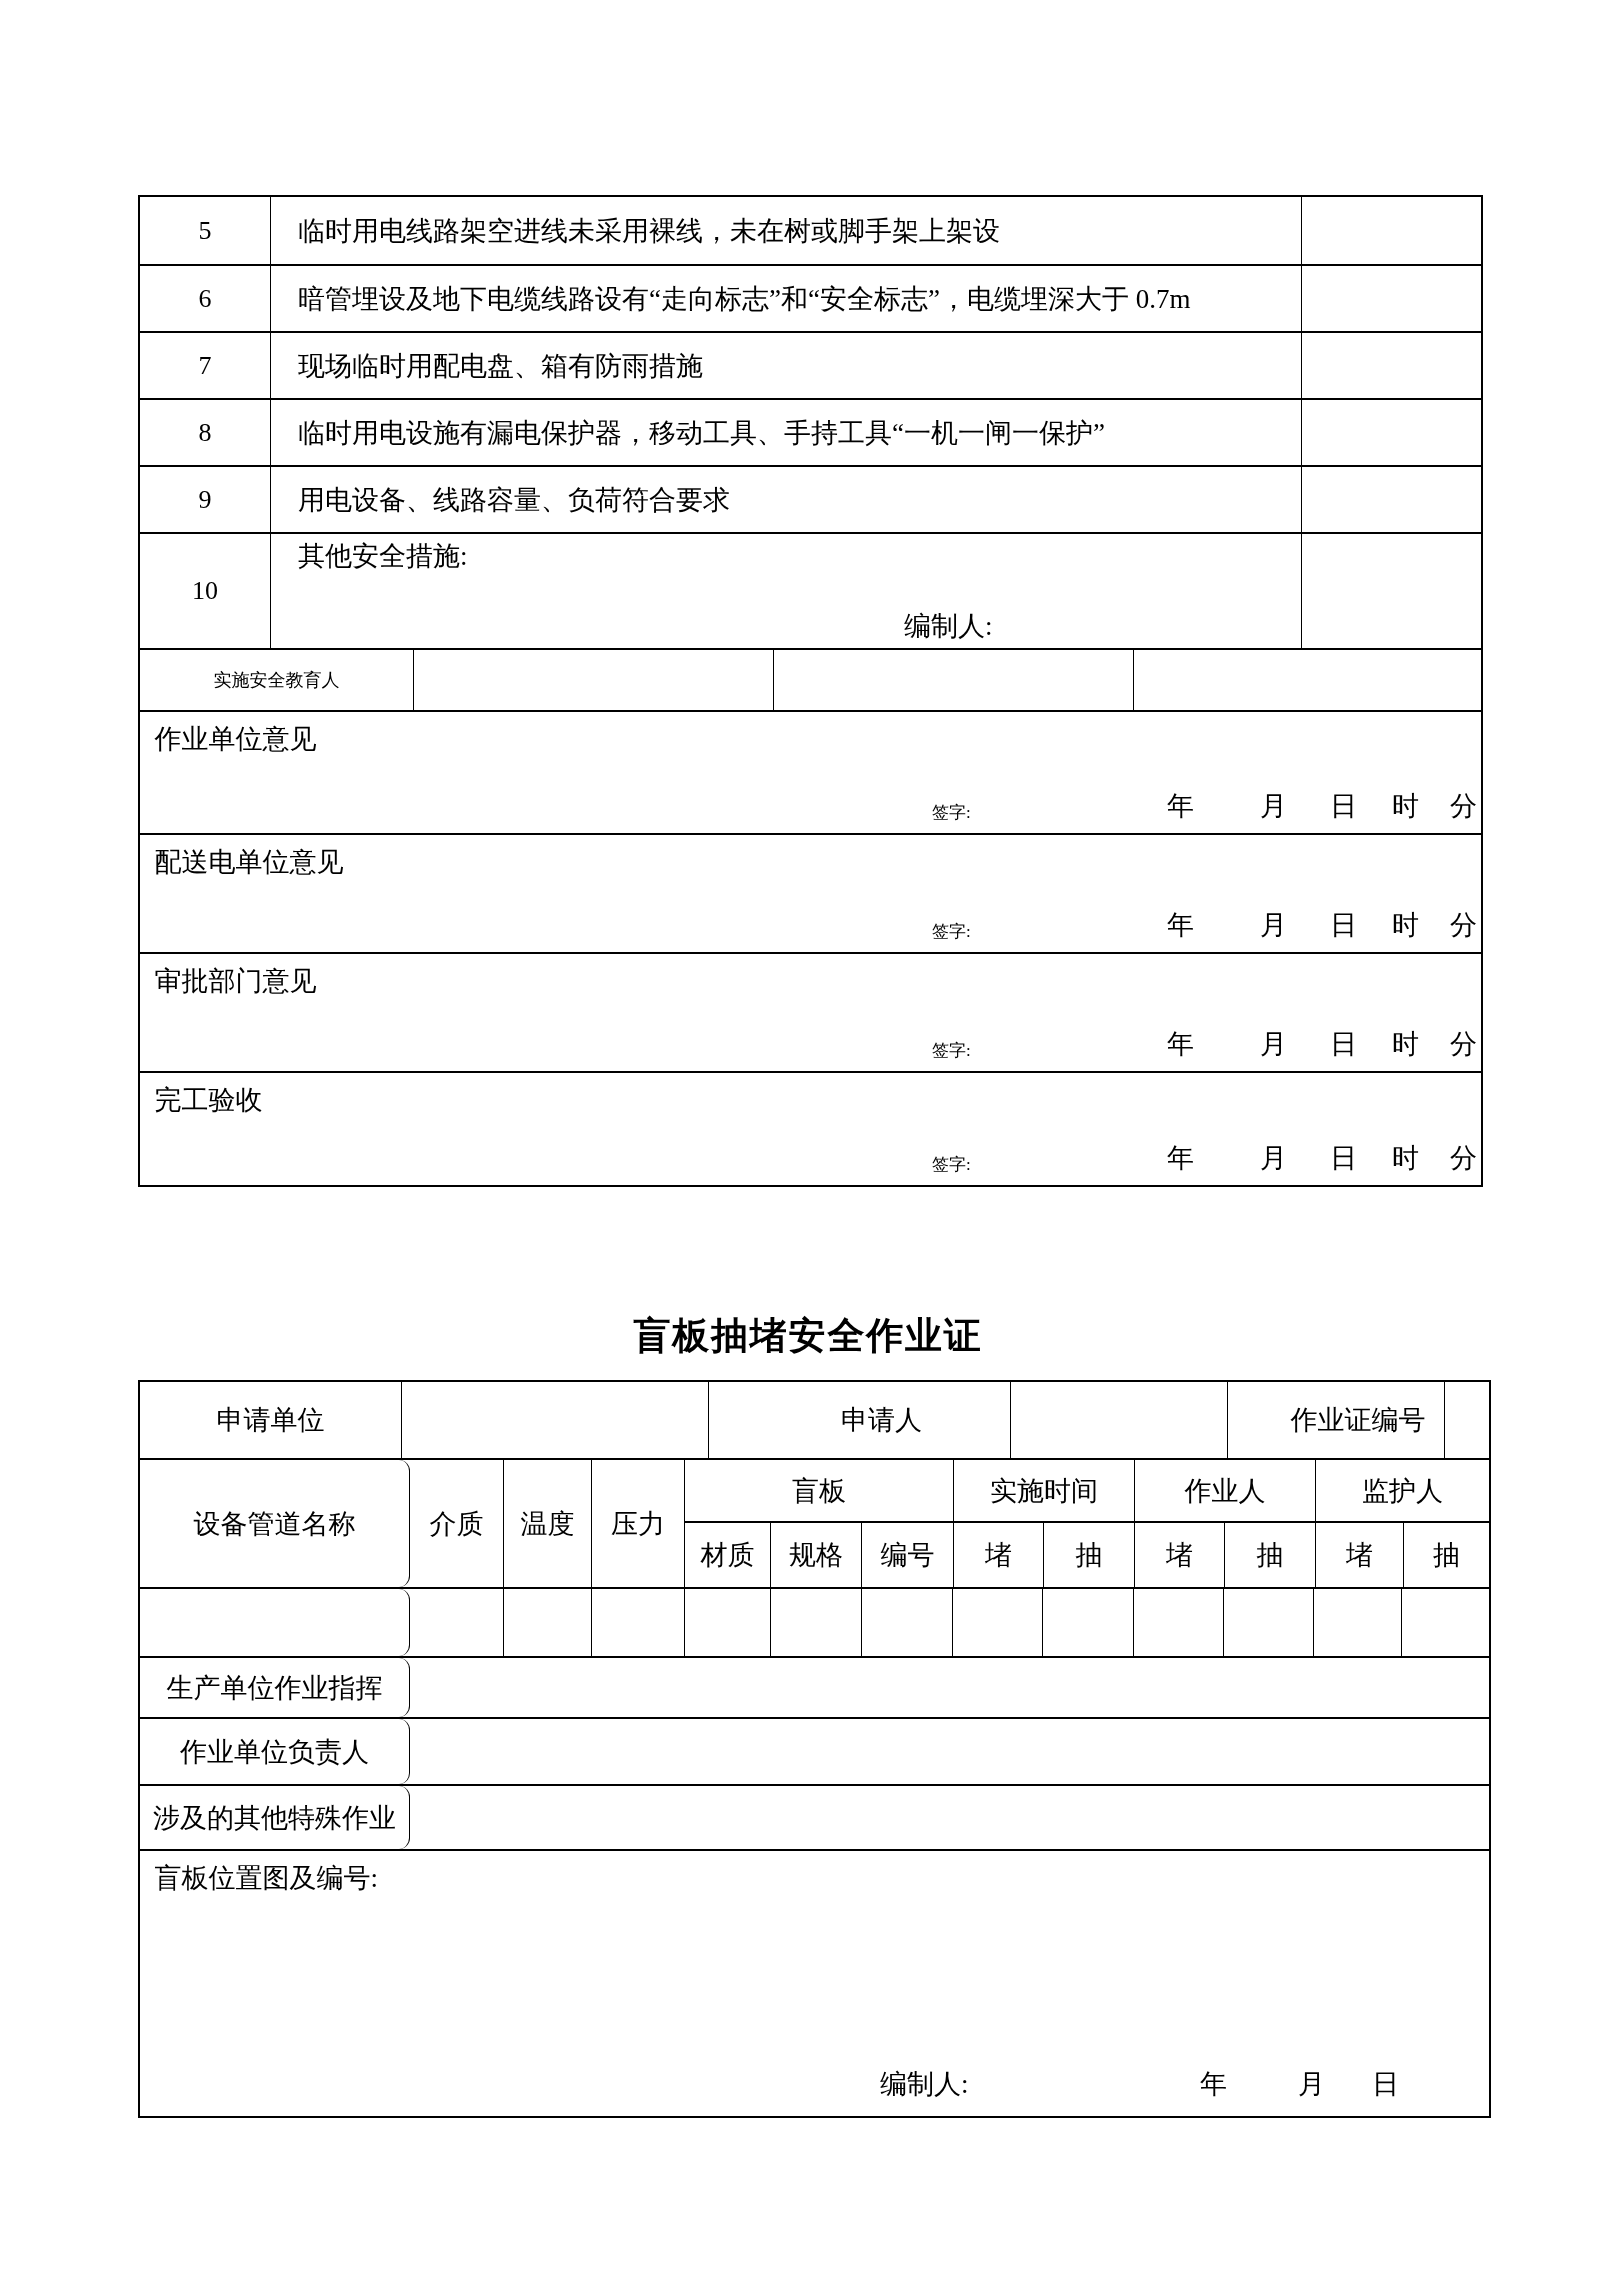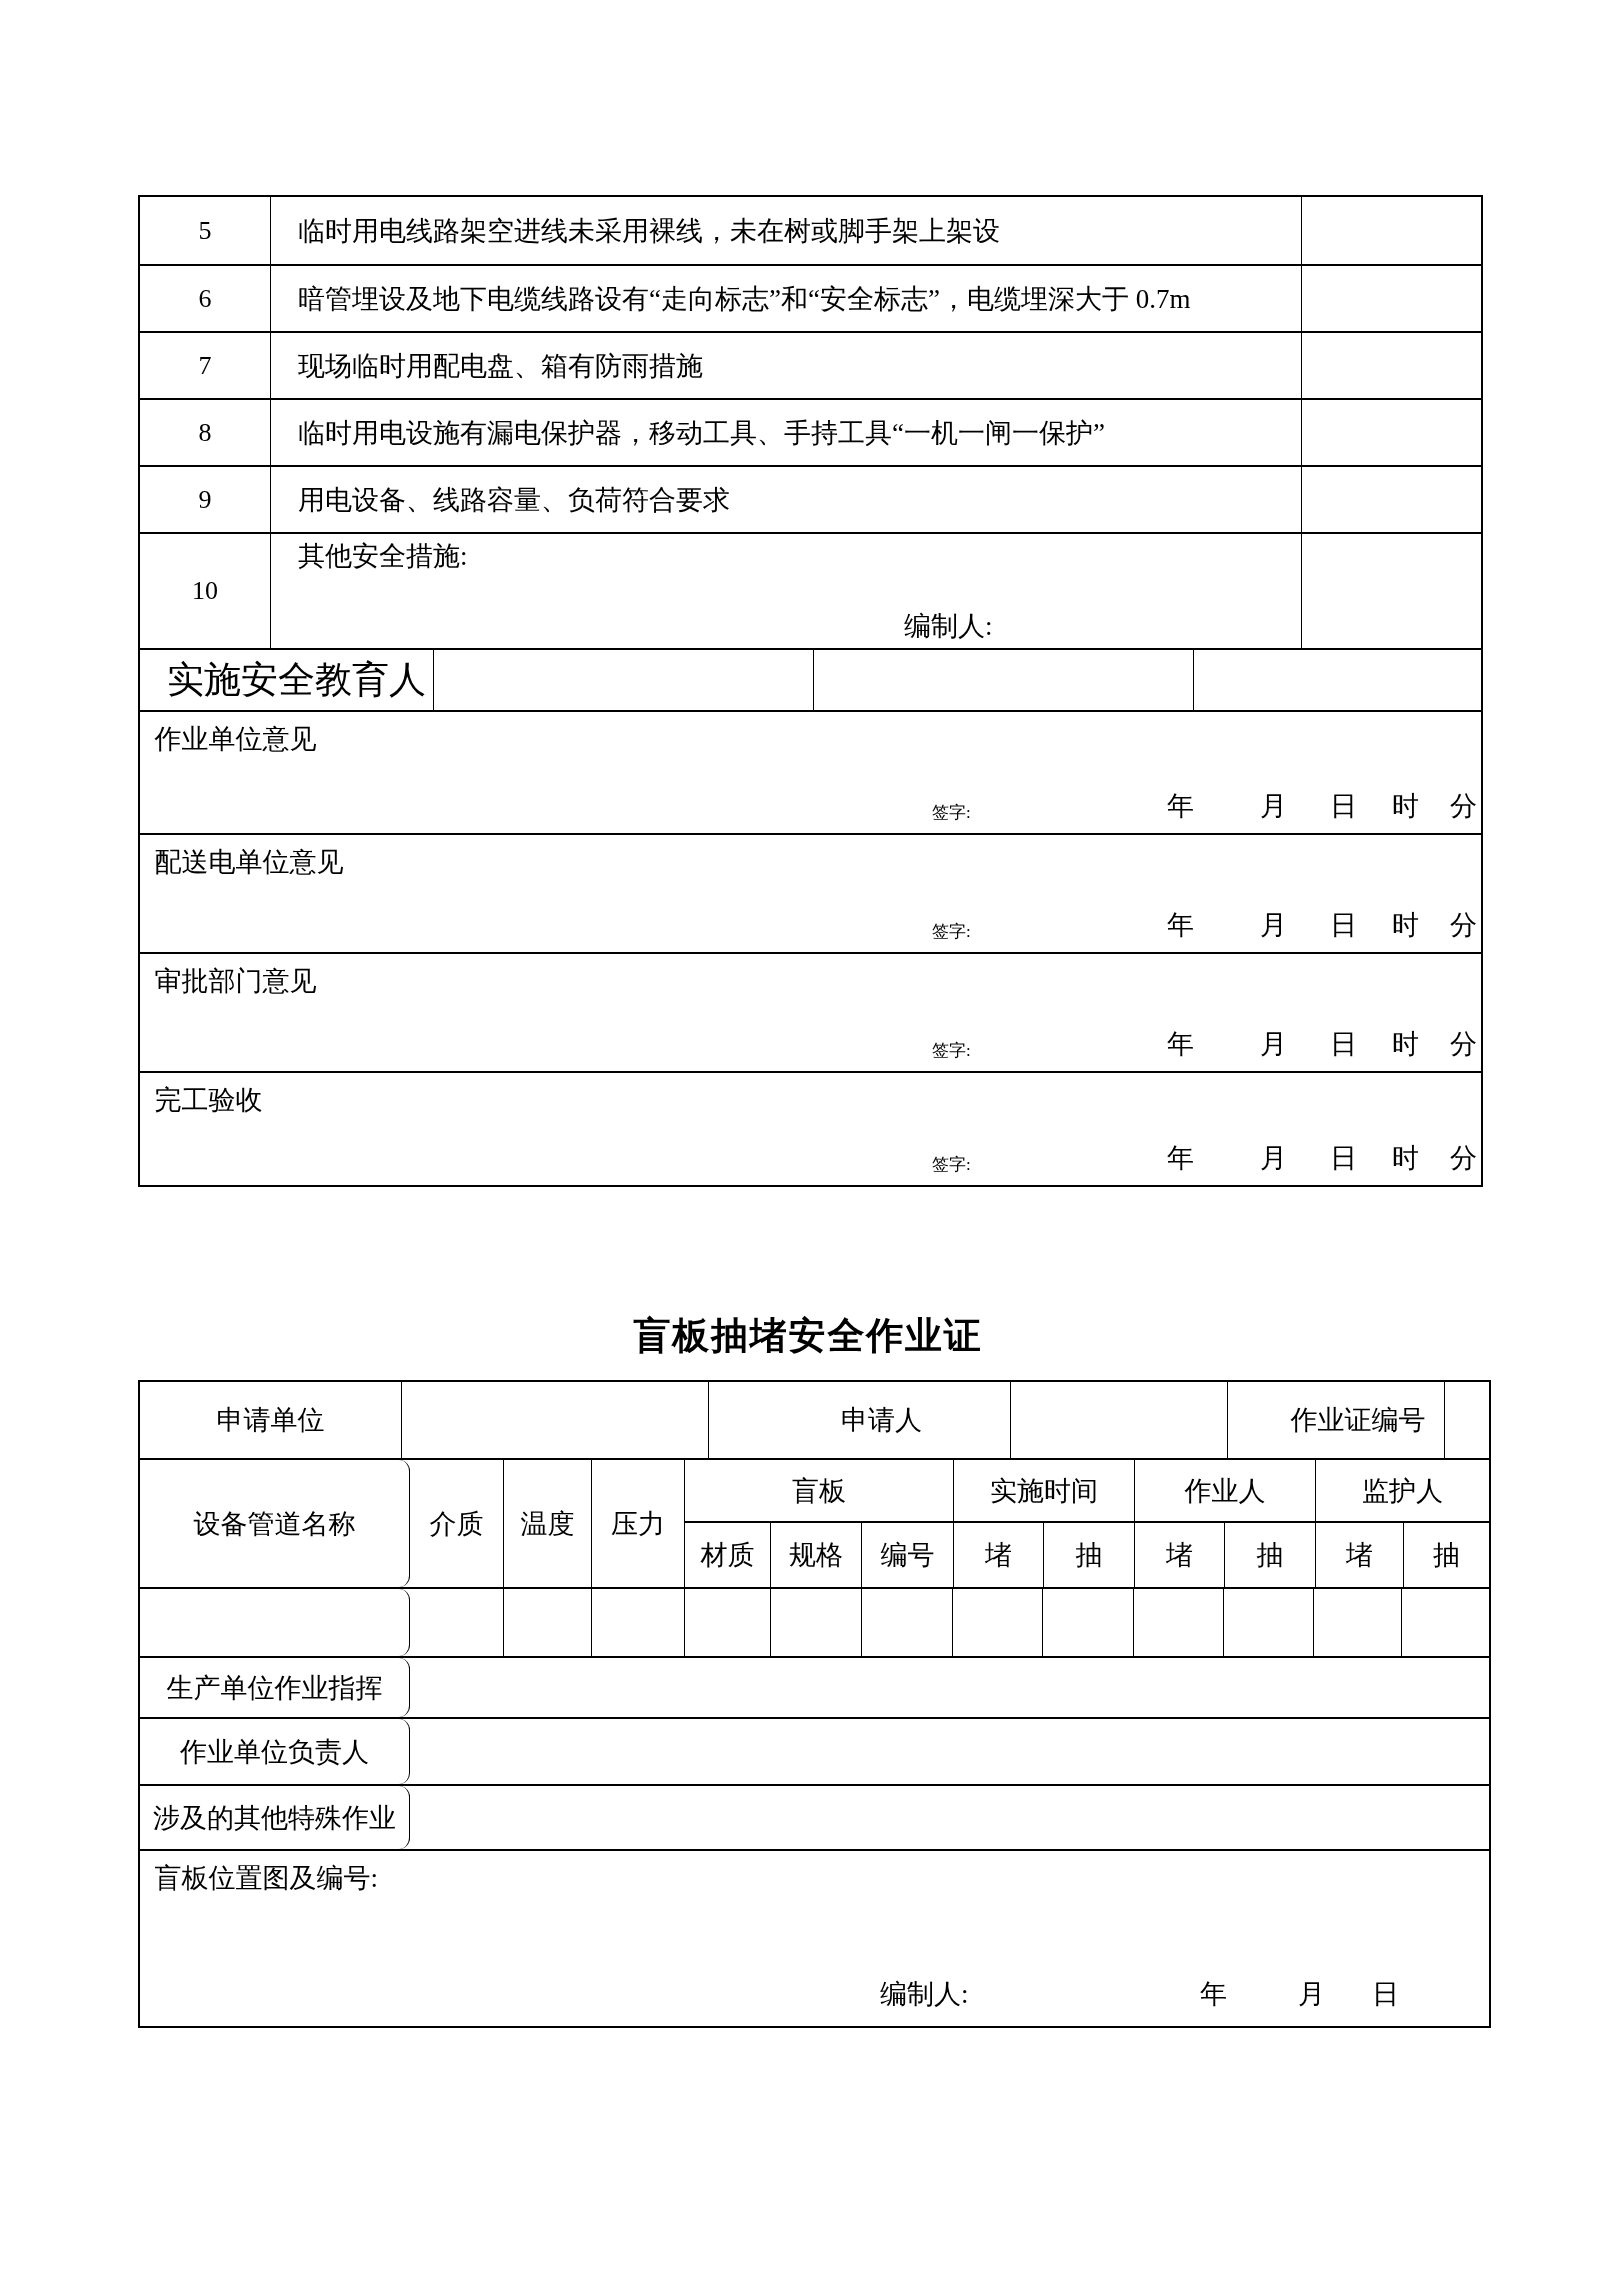--- a/index.html
+++ b/index.html
@@ -11,40 +11,40 @@
   .t1row.first{border-top:none;}
   .r-check{height:67px;}
   .r10{height:116px;}
   .edu{height:62px;}
   .cell{box-sizing:border-box;}
   .num{width:131px;border-right:1.8px solid #000;display:flex;align-items:center;justify-content:center;font-size:26px;}
   .desc{flex:1;border-right:1.8px solid #000;display:flex;align-items:center;padding:0 27px;font-size:27px;}
   .check{width:179px;}
   .desc.other{align-items:flex-start;padding-top:4px;position:relative;}
   .preparer1{position:absolute;bottom:3.6px;left:633px;font-size:27px;}
-  .ecell{box-sizing:border-box;border-right:1.8px solid #000;display:flex;align-items:center;justify-content:center;font-size:37px;margin-left:20px;}
+  .ecell{box-sizing:border-box;border-right:1.8px solid #000;display:flex;align-items:center;justify-content:center;font-size:18px;}
   .e1{width:274px;}.e2{width:360px;}.e3{width:360px;}.e4{flex:1;border-right:none;}
   .opinion{position:relative;display:block;}
   .o1{height:123px;padding-left:48px;}.o2{height:119px;}.o3{height:119px;}.o4{height:114px;}
   .op-label{position:absolute;top:9px;left:14.5px;font-size:27px;}
   .sig{position:absolute;bottom:9px;left:792px;font-size:17px;}
   .du{position:absolute;bottom:9px;font-size:27px;}
   .du-y{left:1027px;}.du-m{left:1120px;}.du-d{left:1190px;}.du-h{left:1252px;}.du-min{left:1310px;}
   
   .title{position:absolute;top:1311px;left:0;width:100%;text-align:center;
          font-size:37px;font-weight:700;letter-spacing:1.8px;}
   
   .t2{position:absolute;left:138px;top:1380px;width:1353px;border:2.7px solid #000;box-sizing:border-box;}
   .t2row{display:flex;border-top:2.7px solid #000;box-sizing:border-box;}
   .t2row.first{border-top:none;}
   .r1{height:76px;gap:44px;}
   .hdr{height:129px;}
   .datarow{height:69px;}
   .l1{height:61px;}.l2{height:67px;}.l3{height:65px;}
-  .lastrow{height:177px;position:relative;display:block;}
+  .lastrow{height:267px;position:relative;display:block;}
   .tc{box-sizing:border-box;border-right:1.8px solid #000;font-size:27px;}
   .tc.c{display:flex;align-items:center;justify-content:center;text-align:center;}
   .tc.lastc{border-right:none;}
   .w298{width:270px;border-radius:11px;}.w303{width:274px;}.w304{width:275px;}.w297{width:269px;}.w200{width:181px;}
   .w104{width:94px;}.w97{width:88px;}.w103{width:93px;}
   .w95{width:86px;}.w101{width:91px;}.w99{width:90px;}.w100{width:90px;}
   .fx{flex:1;}
   .grp{box-sizing:border-box;border-right:1.8px solid #000;display:flex;flex-direction:column;}
   .grp.lastc{border-right:none;}
   .grp-top{height:63px;border-bottom:2.7px solid #000;display:flex;align-items:center;justify-content:center;font-size:27px;box-sizing:border-box;}

